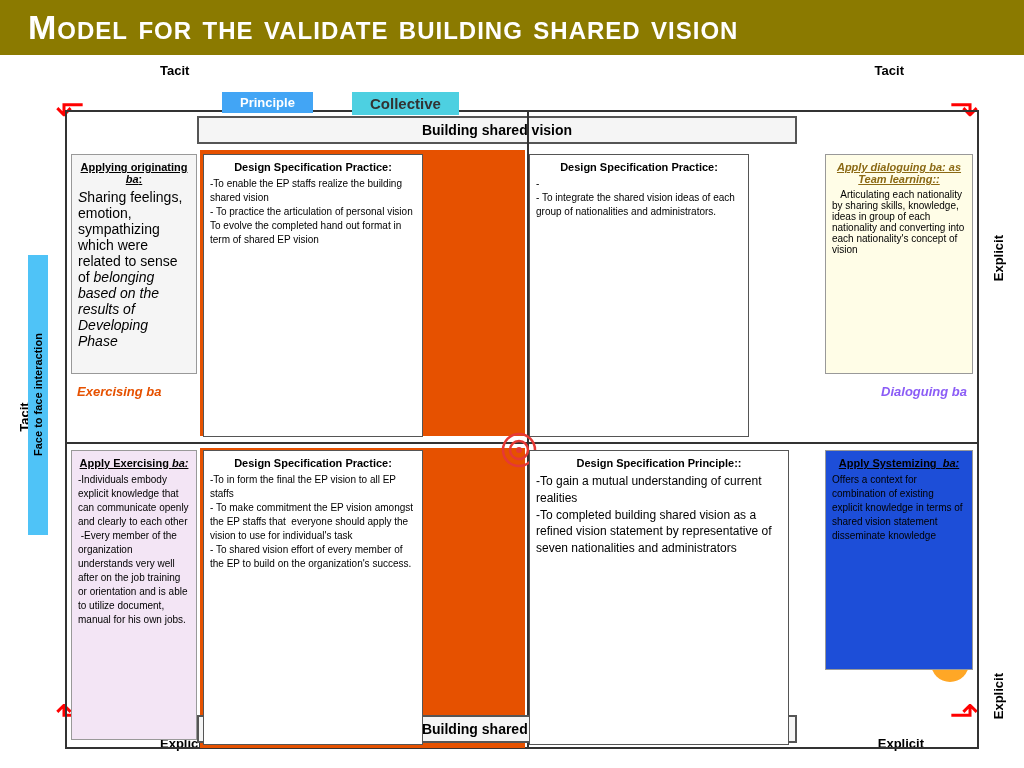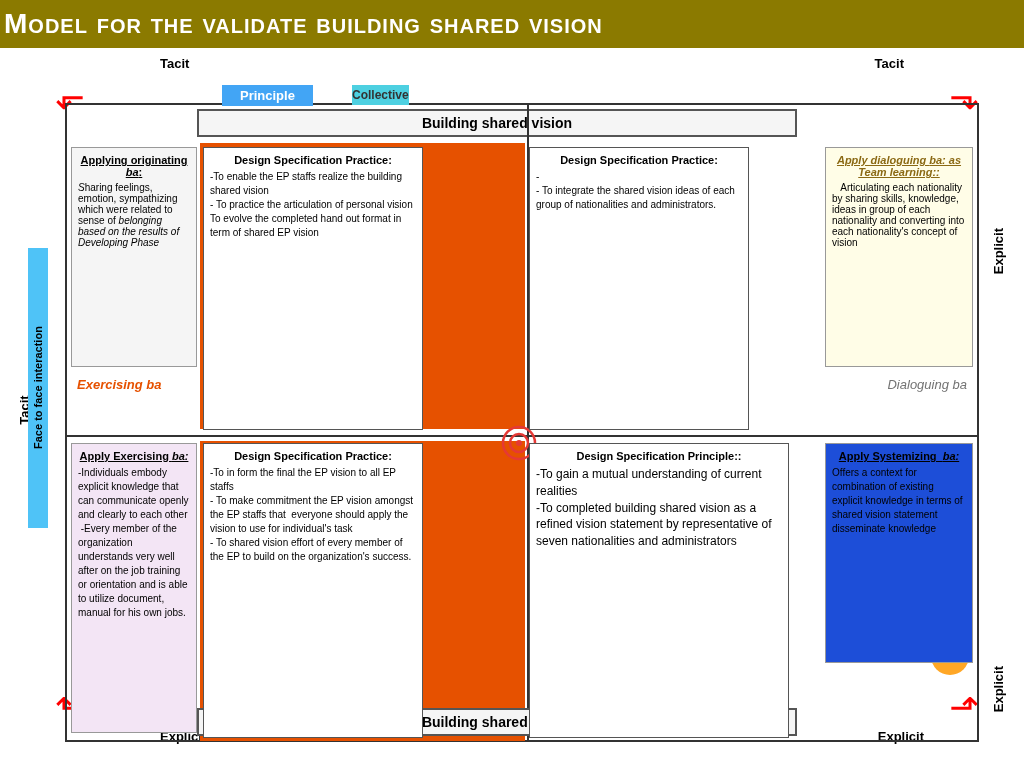--- a/index.html
+++ b/index.html
@@ -1,22 +1,22 @@
 <!DOCTYPE html>
 <html><head>
   <meta charset="utf-8">
   <style>
     * { box-sizing: border-box; margin: 0; padding: 0; }
     body { font-family: Arial, sans-serif; background: #fff; width: 1024px; height: 768px; overflow: hidden; }
 
     #header {
       background: #8B7A00;
       color: white;
-      padding: 8px 4px;
-      font-size: 28px;
+      padding: 8px 28px;
+      font-size: 34px;
       font-variant: small-caps;
       font-weight: bold;
       letter-spacing: 1px;
     }
 
     #main-container {
       position: relative;
       width: 1024px;
       height: 724px;
       background: #fff;
@@ -124,22 +124,22 @@
       padding: 3px 18px;
       font-size: 13px;
       font-weight: bold;
     }
     .tab-collective {
       position: absolute;
       top: -20px;
       left: 285px;
       background: #4DD0E1;
       color: #333;
-      padding: 3px 0;
-      font-size: 12px;
+      padding: 3px 18px;
+      font-size: 15px;
       font-weight: bold;
     }
 
     
     .bsv-top {
       position: absolute;
       top: 4px;
       left: 130px;
       right: 180px;
       background: #F5F5F5;
@@ -169,23 +169,23 @@
       left: 10px;
       color: #E65100;
       font-size: 13px;
       font-weight: bold;
       font-style: italic;
     }
     .dialoguing-ba {
       position: absolute;
       bottom: 348px;
       right: 10px;
-      color: #737373;
-      font-size: 13px;
-      font-weight: normal;
+      color: #8b5cf6;
+      font-size: 13px;
+      font-weight: bold;
       font-style: italic;
     }
     .exercising-ba {
       position: absolute;
       top: 358px;
       left: 10px;
       color: #E91E63;
       font-size: 13px;
       font-weight: bold;
       font-style: italic;
@@ -306,21 +306,21 @@
 
     <div class="originating-ba"><em>Exercising ba</em></div>
     <div class="dialoguing-ba"><em>Dialoguing ba</em></div>
     <div class="exercising-ba"><em>Exercising ba</em></div>
     <div class="systemizing-ba"><em>Systemizing ba</em></div>
 
     <div class="card card-gray" style="top:42px;left:4px;width:126px;height:220px;z-index:2;">
       <div class="card-title">
         <u>Applying originating <em>ba</em>:</u>
       </div>
-      <div style="font-size:10px;">
+      <div style="font-size:14px;">
         <em>S</em>haring feelings, emotion, sympathizing which were related to sense of <em>belonging based on the results of Developing Phase</em>
       </div>
     </div>
 
     <div class="card" style="top:42px;left:136px;width:220px;height:283px;z-index:2;">
       <div class="card-title">Design Specification Practice:</div>
       <div style="font-size:10px;line-height:1.4;">
         -To enable the EP staffs realize the building shared vision<br>
         - To practice the articulation of personal vision To evolve the completed hand out format in term of shared EP vision
       </div>

